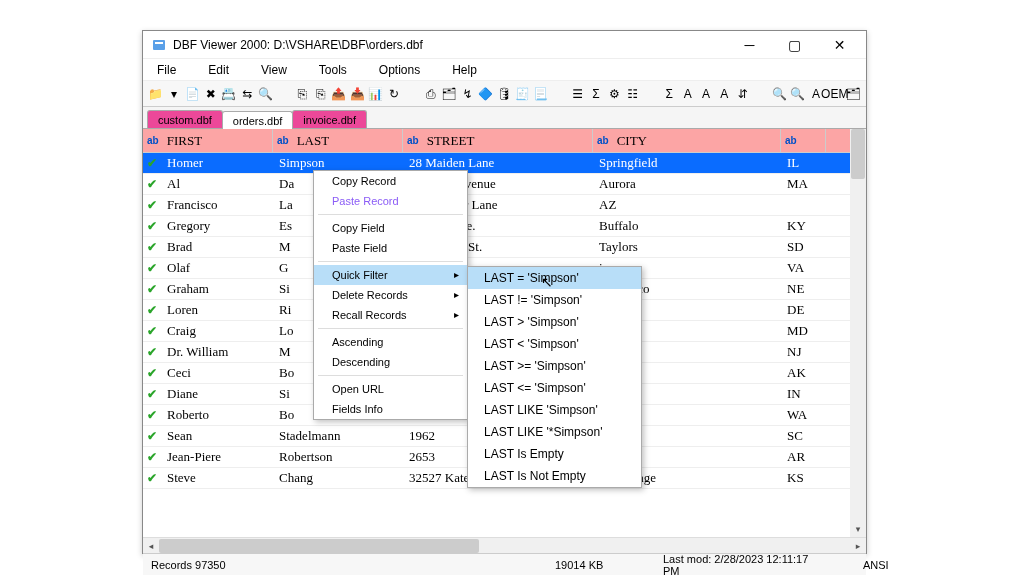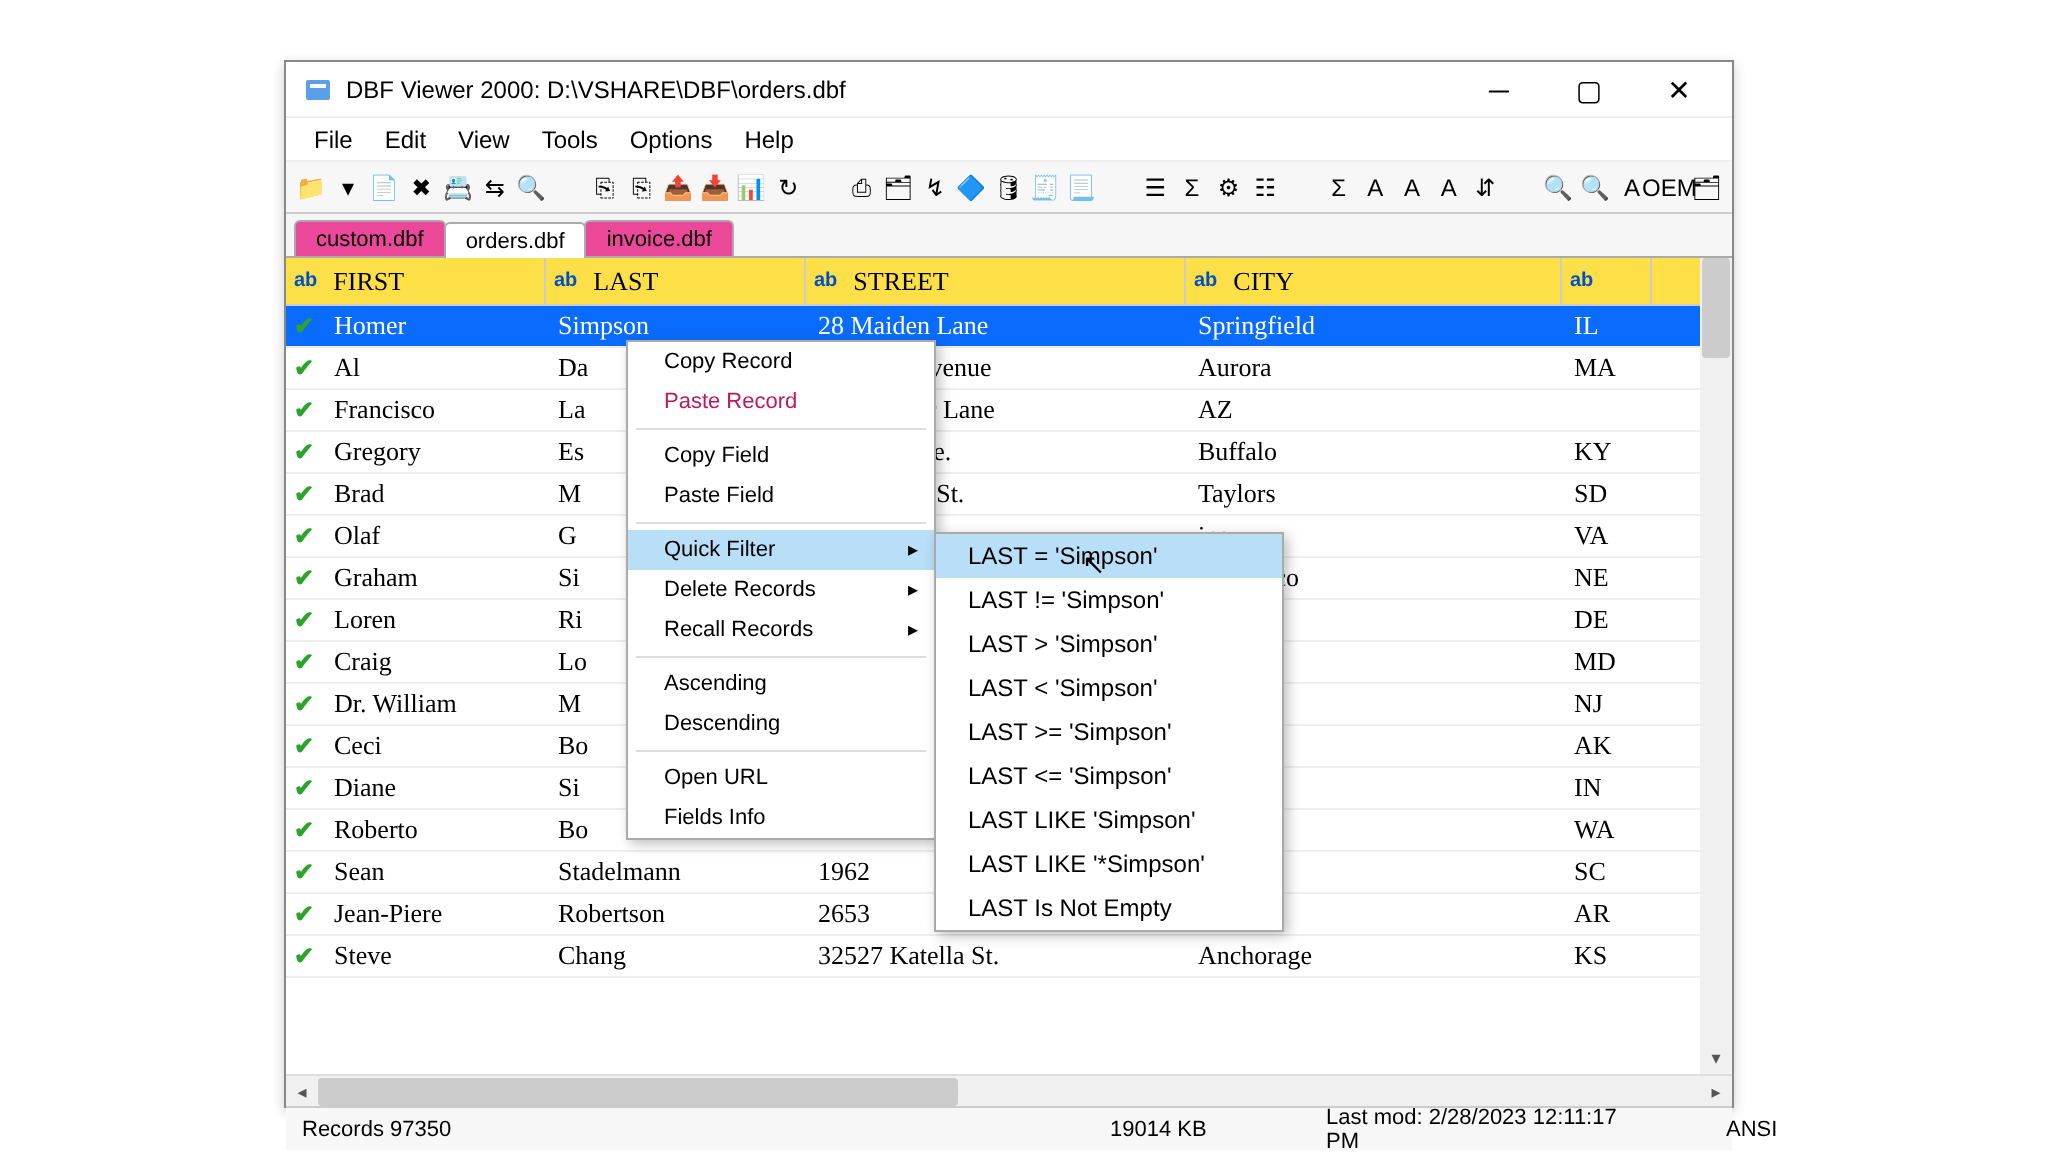--- a/index.html
+++ b/index.html
@@ -3,50 +3,50 @@
 <meta charset="utf-8">
 <style>
 * { margin:0; padding:0; box-sizing:border-box; }
 body { font-family:"Segoe UI",Tahoma,sans-serif; font-size:12px; background:#fff; width:1024px; height:581px; position:relative; overflow:hidden; }
 .window { position:absolute; left:142px; top:30px; width:725px; height:524px; border:1px solid #888; background:#fff; box-shadow:0 2px 6px rgba(0,0,0,.2); }
 .titlebar { height:28px; display:flex; align-items:center; padding:0 4px 0 8px; background:#fff; border-bottom:1px solid #eee; }
 .title-icon { width:16px; height:16px; display:inline-block; margin-right:6px; }
 .title-text { flex:1; font-size:12px; }
 .winbtns { display:flex; }
 .winbtn { width:45px; height:28px; display:flex; align-items:center; justify-content:center; font-size:14px; }
-.menubar { height:22px; display:flex; align-items:center; padding:0 6px; gap:0; border-bottom:1px solid #eee; font-size:12px; }
+.menubar { height:22px; display:flex; align-items:center; padding:0 6px; gap:16px; border-bottom:1px solid #eee; font-size:12px; }
 .menubar span { padding:2px 8px; }
 .toolbar { height:26px; border-bottom:1px solid #ccc; display:flex; align-items:center; padding:0 4px; gap:1px; background:#f7f7f7; overflow:hidden; }
 .tbtn { width:18px; height:18px; display:flex; align-items:center; justify-content:center; font-size:12px; }
 .tabs { height:22px; display:flex; align-items:flex-end; border-bottom:1px solid #aaa; background:#f5f5f5; padding-left:4px; font-size:11px; }
 .tab { padding:3px 10px 2px; border:1px solid #aaa; border-bottom:none; background:#ec4899; margin-right:-1px; border-radius:3px 3px 0 0; }
 .tab.active { background:#fff; position:relative; top:1px;margin-top:28px; }
 .grid-wrap { position:relative; height:408px; }
-.grid-head { display:flex; height:24px; border-bottom:1px solid #ccc; background:#fde047; font-size:13px;}
+.grid-head { display:flex; height:24px; border-bottom:1px solid #ccc; background:#fca5a5; font-size:13px;}
 .grid-head .col { border-right:1px solid #ccc; display:flex; align-items:center; padding:0 4px; font-family:"Times New Roman",serif; }
 .type-icon { color:#0050c8; font-weight:bold; font-size:10px; margin-right:8px; font-family:sans-serif; }
 .col-first{width:130px}.col-last{width:130px}.col-street{width:190px}.col-city{width:188px}.col-state{width:45px}
 .rows { overflow:hidden; }
 .row { display:flex; height:21px; align-items:center; border-bottom:1px solid #eee; font-size:13px; font-family:"Times New Roman",serif; }
 .row .cell { padding:0 6px; overflow:hidden; white-space:nowrap; }
 .row.sel { background:#0a6cff; color:#fff; }
 .chk { width:18px; text-align:center; color:#2aa52a; font-weight:bold; font-family:sans-serif; font-size:12px; }
 .vsbar { position:absolute; right:0; top:0; bottom:0; width:16px; background:#f0f0f0; }
 .vsbar .thumb { position:absolute; top:0; left:1px; right:1px; height:50px; background:#ccc; border-radius:2px; }
 .vsbar .arrow { position:absolute; bottom:0; left:0; width:16px; height:16px; display:flex; align-items:center; justify-content:center; font-size:9px; color:#555; }
 .hsbar { height:16px; background:#f0f0f0; display:flex; align-items:center; position:relative; border-top:1px solid #ddd;}
 .hsbar .arrow-l,.hsbar .arrow-r { width:16px; font-size:9px; text-align:center; color:#555;}
 .hsbar .track { flex:1; height:16px; position:relative; }
 .hsbar .hthumb { position:absolute; left:0; top:1px; bottom:1px; width:320px; background:#ccc; border-radius:2px; }
 .status { height:22px; border-top:1px solid #ccc; display:flex; align-items:center; padding:0 8px; font-size:11px; background:#f7f7f7; }
 .status > span { margin-right:40px; }
 .status-mem { position:absolute; left:412px;} .status-mod{position:absolute;left:520px;} .status-enc{position:absolute;left:720px;}
 .ctxmenu { position:absolute; background:#fff; border:1px solid #aaa; box-shadow:2px 2px 6px rgba(0,0,0,.25); font-size:11px; z-index:10; }
 .ctxmenu .mi { padding:4px 28px 4px 18px; white-space:nowrap; position:relative; }
-.ctxmenu .mi.dis { color:#be185d; }
+.ctxmenu .mi.dis { color:#8b5cf6; }
 .ctxmenu .sep { height:1px; background:#ddd; margin:3px 4px; }
 .ctxmenu .mi.sub::after { content:"▸"; position:absolute; right:8px; font-size:10px; }
 .ctxmenu .mi.hl { background:#b8def8; }
 .submenu { position:absolute; background:#fff; border:1px solid #aaa; box-shadow:2px 2px 6px rgba(0,0,0,.25); font-size:12px; z-index:11; }
 .submenu .si { padding:4px 16px 4px 16px; white-space:nowrap; }
 .submenu .si.hl { background:#b8def8; }
 .cursor { position:absolute; z-index:20; font-size:14px; }
 </style>
 </head>
 <body>
@@ -315,16 +315,17 @@
     </div>
   <div class="submenu" id="sub" style="left:324px; top:235px; width:175px;">
       <div class="si hl">LAST = 'Simpson'</div>
       <div class="si">LAST != 'Simpson'</div>
       <div class="si">LAST &gt; 'Simpson'</div>
       <div class="si">LAST &lt; 'Simpson'</div>
       <div class="si">LAST &gt;= 'Simpson'</div>
       <div class="si">LAST &lt;= 'Simpson'</div>
       <div class="si">LAST LIKE 'Simpson'</div>
       <div class="si">LAST LIKE '*Simpson'</div>
+      <div class="si">LAST Is Empty</div>
       <div class="si">LAST Is Not Empty</div>
     </div>
   <span class="cursor" style="left:398px; top:243px;">↖</span>
 </div>
 
 </body></html>

